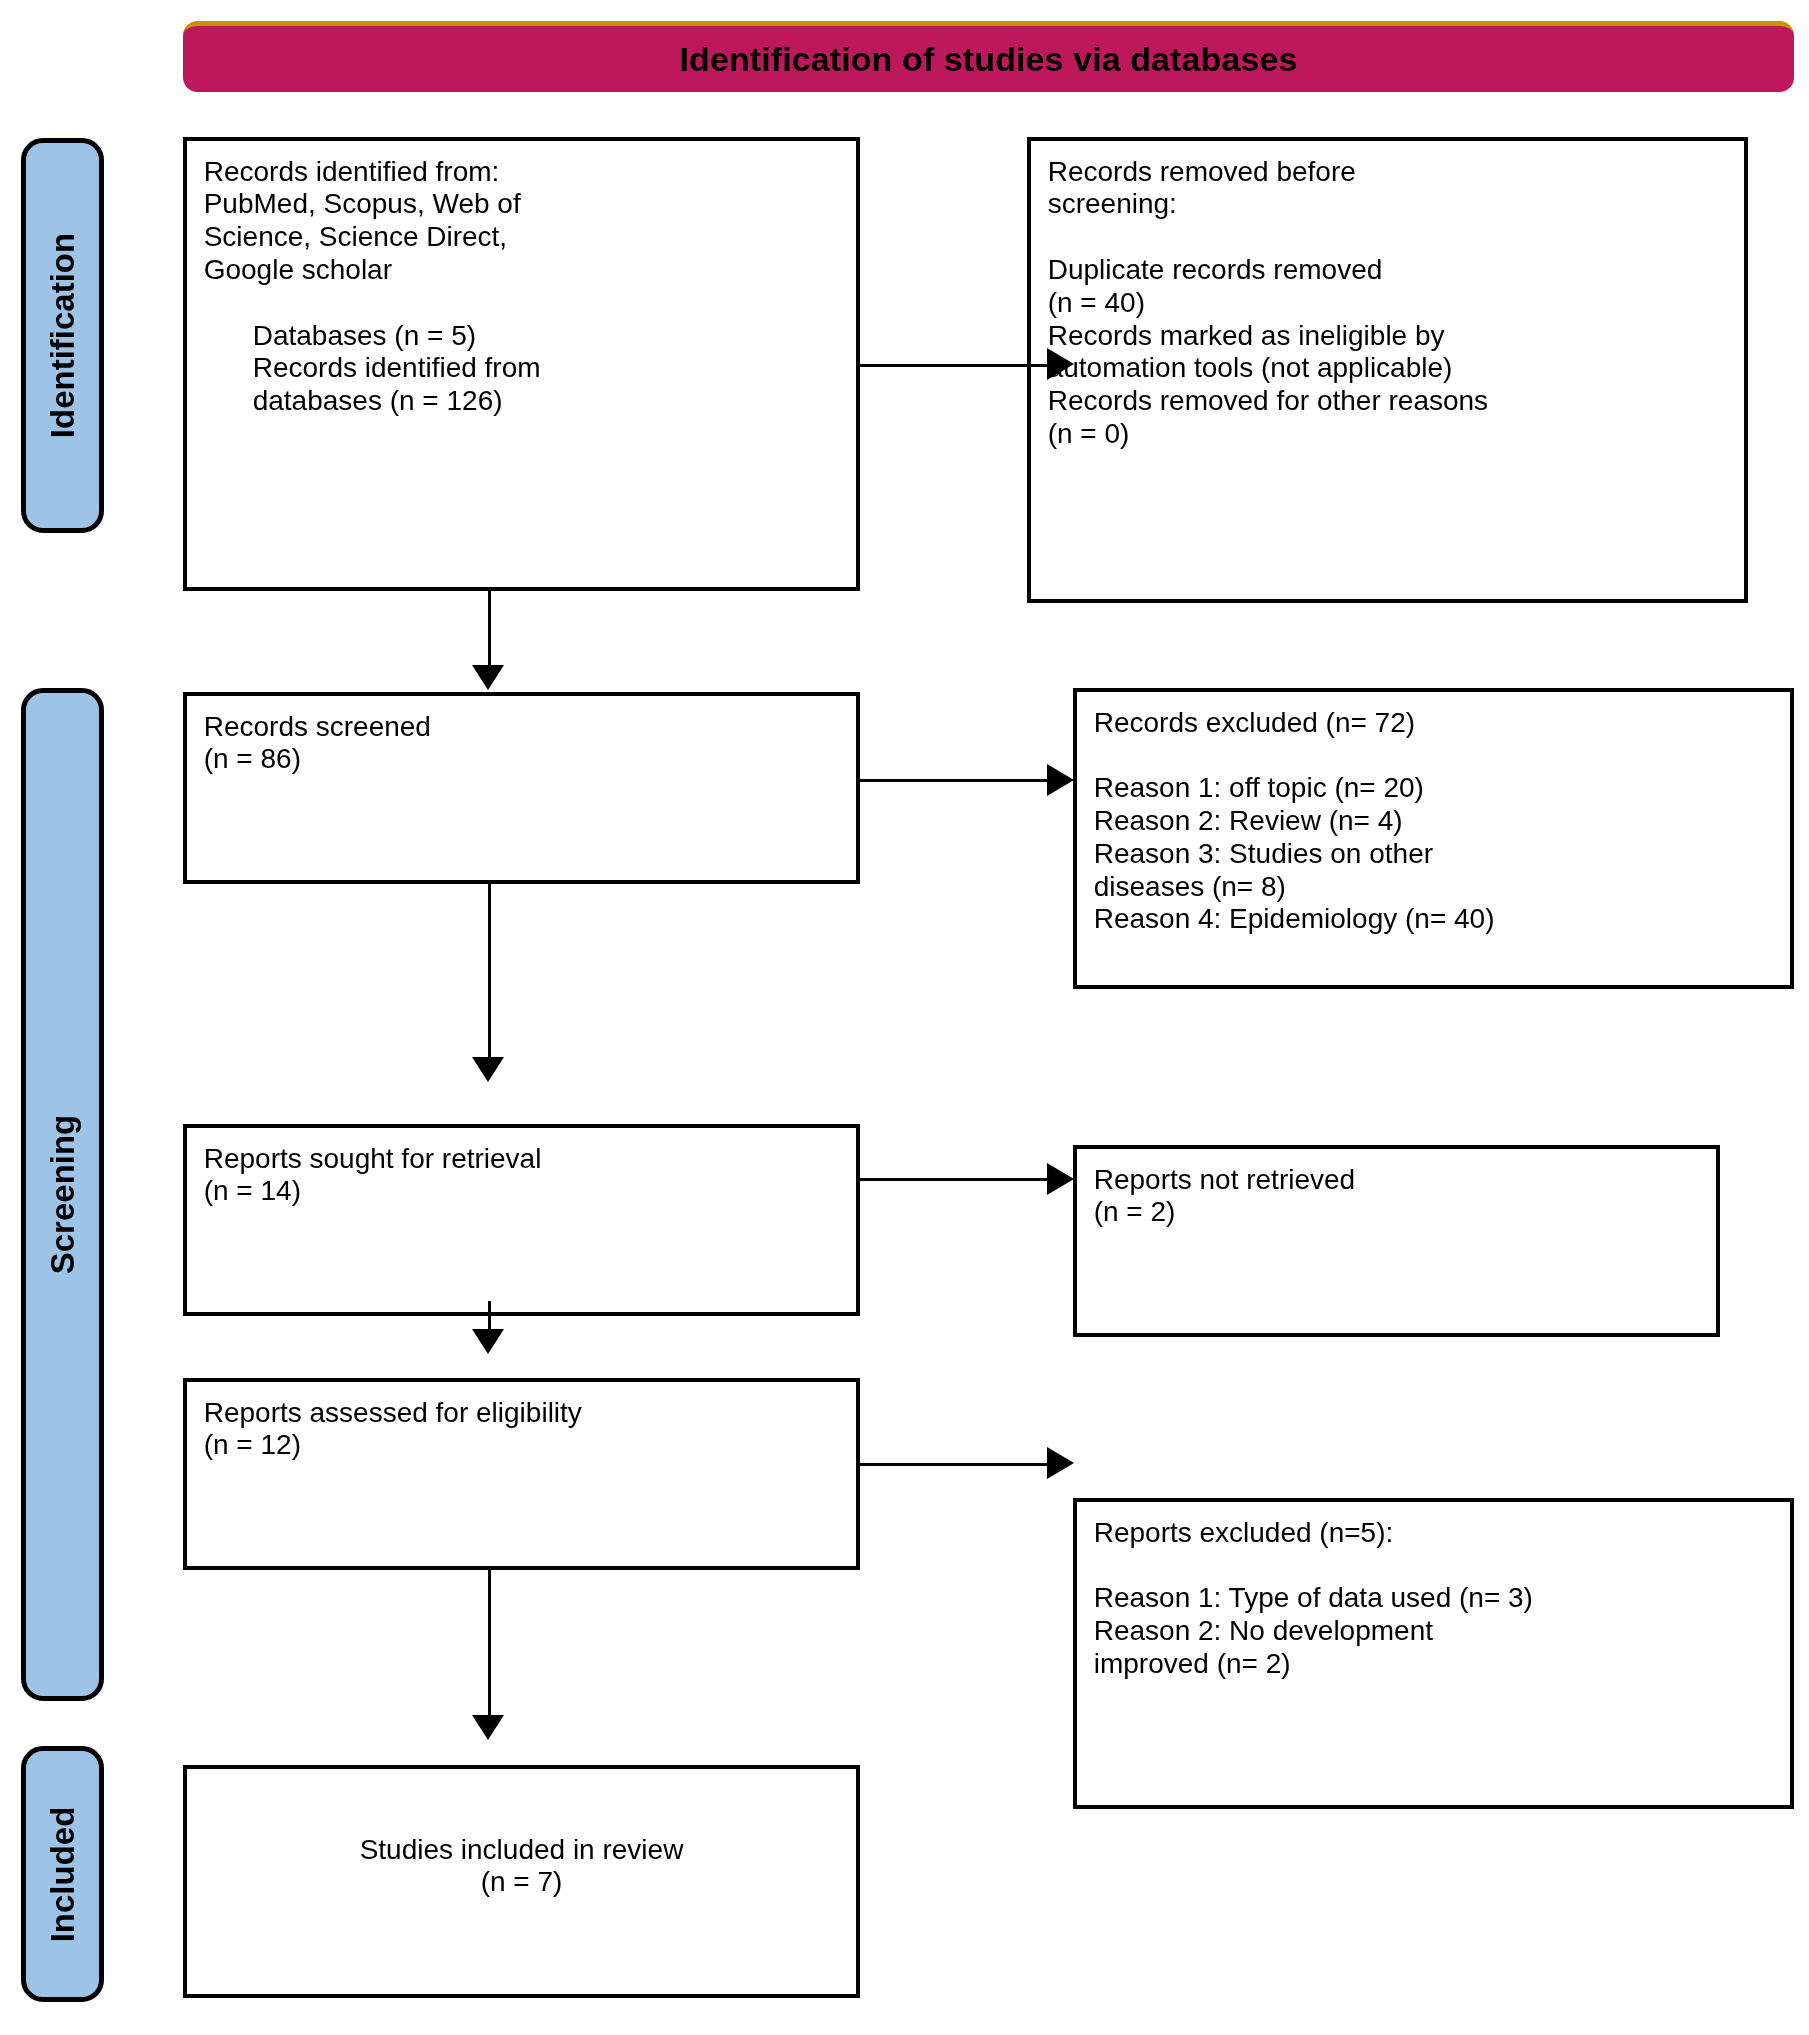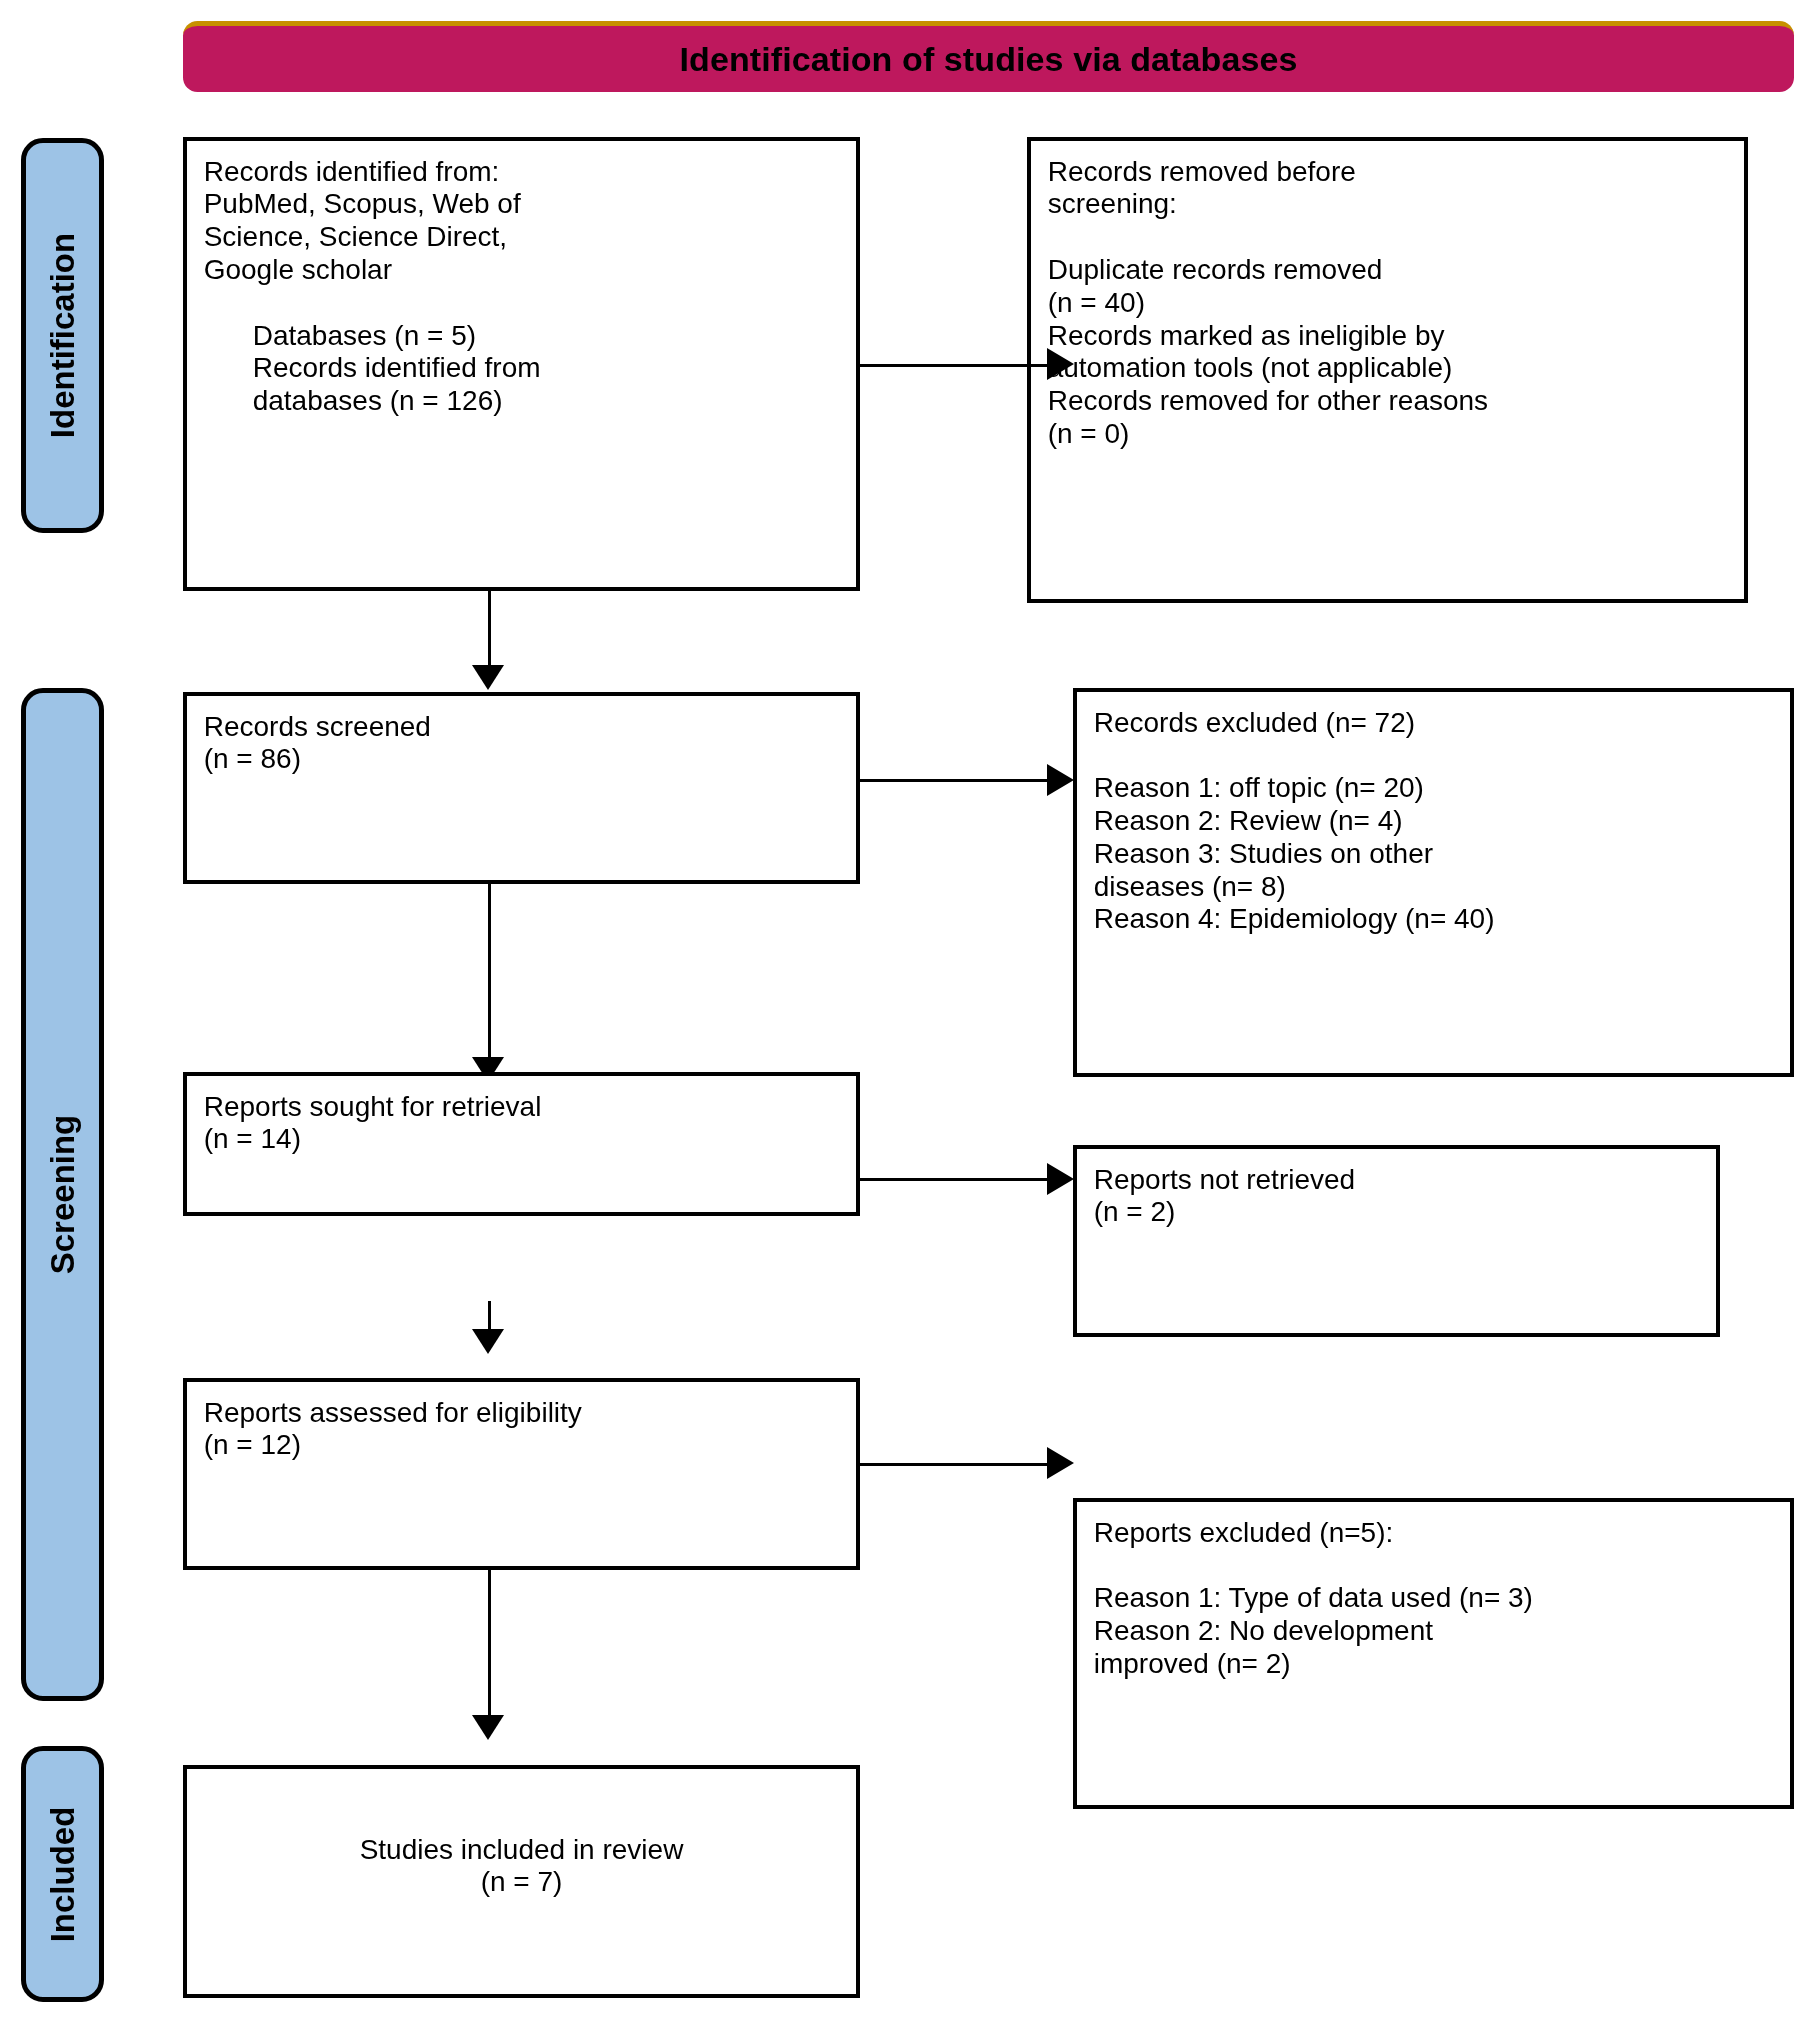--- a/index.html
+++ b/index.html
@@ -79,27 +79,27 @@
     color: #000000;
     white-space: pre-wrap;
   }
   .box p.indented { padding-left: 49px; }
   .box p.spacer   { height: 33px; }
   .box p.center   { text-align: center; }
 
   
   #box-identified     { left: 183px;  top: 137px;  width: 677px; height: 454px; }
   #box-screened       { left: 183px;  top: 692px; width: 677px; height: 192px; }
-  #box-sought         { left: 183px;  top: 1072px; width: 677px; height: 144px; }
+  #box-sought         { left: 183px;  top: 1124px; width: 677px; height: 192px; }
   #box-assessed       { left: 183px;  top: 1378px; width: 677px; height: 192px; }
   #box-included       { left: 183px;  top: 1765px; width: 677px; height: 233px; }
 
   
   #box-removed        { left: 1027px; top: 137px;  width: 721px; height: 466px; }
-  #box-rec-excluded   { left: 1073px; top: 688px; width: 721px; height: 389px; }
+  #box-rec-excluded   { left: 1073px; top: 688px; width: 721px; height: 301px; }
   #box-not-retrieved  { left: 1073px; top: 1145px; width: 647px; height: 192px; }
   #box-rep-excluded   { left: 1073px; top: 1498px; width: 721px; height: 311px; }
 
   #box-included p { text-align: center; }
   #box-included .pad { height: 50px; }
 
   
   .vline {
     position: absolute;
     width: 2.8px;

